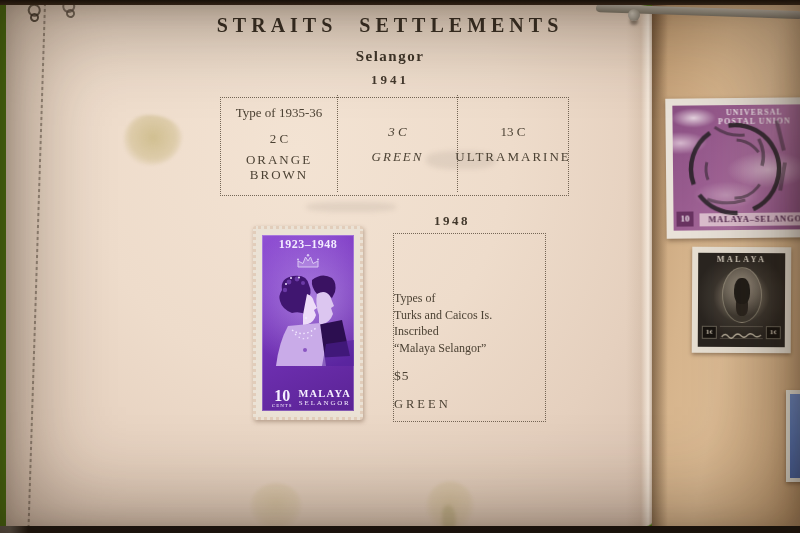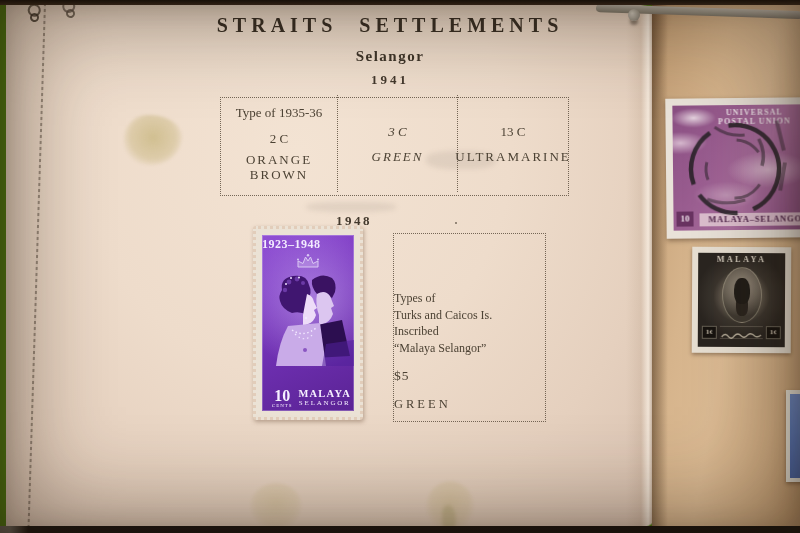--- a/index.html
+++ b/index.html
@@ -49,39 +49,39 @@
   .cell{ display:flex; flex-direction:column; justify-content:center; align-items:center;
     text-align:center; color:#4c4234; transform:translateY(-3px); }
   .cell + .cell{ border-left:1px dotted rgba(96,82,66,.85); }
   .c1{ width:117px; } .c2{ width:121px;font-style:italic; } .c3{ width:111px; }
   .cl{ font-size:13px; line-height:15px; }
   .cl.sp{ letter-spacing:2px; margin-top:6px; }
   .cl.mt{ margin-top:11px; }
   .cl.mt2{ margin-top:10px; }
 
   
-  .year1948{ position:absolute; left:330px; top:210px; width:134px; text-align:left;
+  .year1948{ position:absolute; left:330px; top:210px; width:134px; text-align:right;
     font-size:13px; font-weight:bold; letter-spacing:2.5px; color:#43392d; }
   .speck{ position:absolute; left:449px; top:219px; width:2px; height:2px; border-radius:50%;
     background:rgba(70,58,44,.7); }
 
   
   .stamp{
     position:absolute; left:247px; top:223px; width:110px; height:194px;
     background:#ebe2d5; border:3px dotted #e2cdba; border-radius:3px;
     box-shadow:1px 2px 4px rgba(80,50,30,.35);
   }
   .stamp-inner{
     position:absolute; inset:6px; overflow:hidden;
     background:
       radial-gradient(circle at 55% 36%, rgba(205,175,245,.55), transparent 58%),
       linear-gradient(155deg,#9050d4 0%, #7d3cc2 32%, #6c2eae 62%, #5a2394 100%);
     box-shadow:inset 0 0 0 1px rgba(235,225,250,.28);
   }
-  .stamp-cap{ position:absolute; top:2px; left:0; right:0; text-align:left;
+  .stamp-cap{ position:absolute; top:2px; left:0; right:0; text-align:center;
     color:#f3ecff; font-size:12px; font-weight:bold; letter-spacing:.5px; }
   .crown{ position:absolute; top:18px; left:50%; transform:translateX(-50%); }
   .royals{ position:absolute; top:32px; left:0; width:100%; height:102px; }
   .stamp-bottom{ position:absolute; bottom:0; left:0; right:0; height:34px;
     display:flex; align-items:flex-end; padding:0 3px 3px 4px; color:#f6f0ff; }
   .val{ width:34px; text-align:center; }
   .val .num{ font-size:16px; font-weight:bold; line-height:14px; }
   .val .unit{ font-size:5px; letter-spacing:1px; }
   .ctry{ flex:1; text-align:center; padding-bottom:1px; }
   .ctry .c{ font-size:10.5px; font-weight:bold; letter-spacing:1.2px; line-height:11px; }

